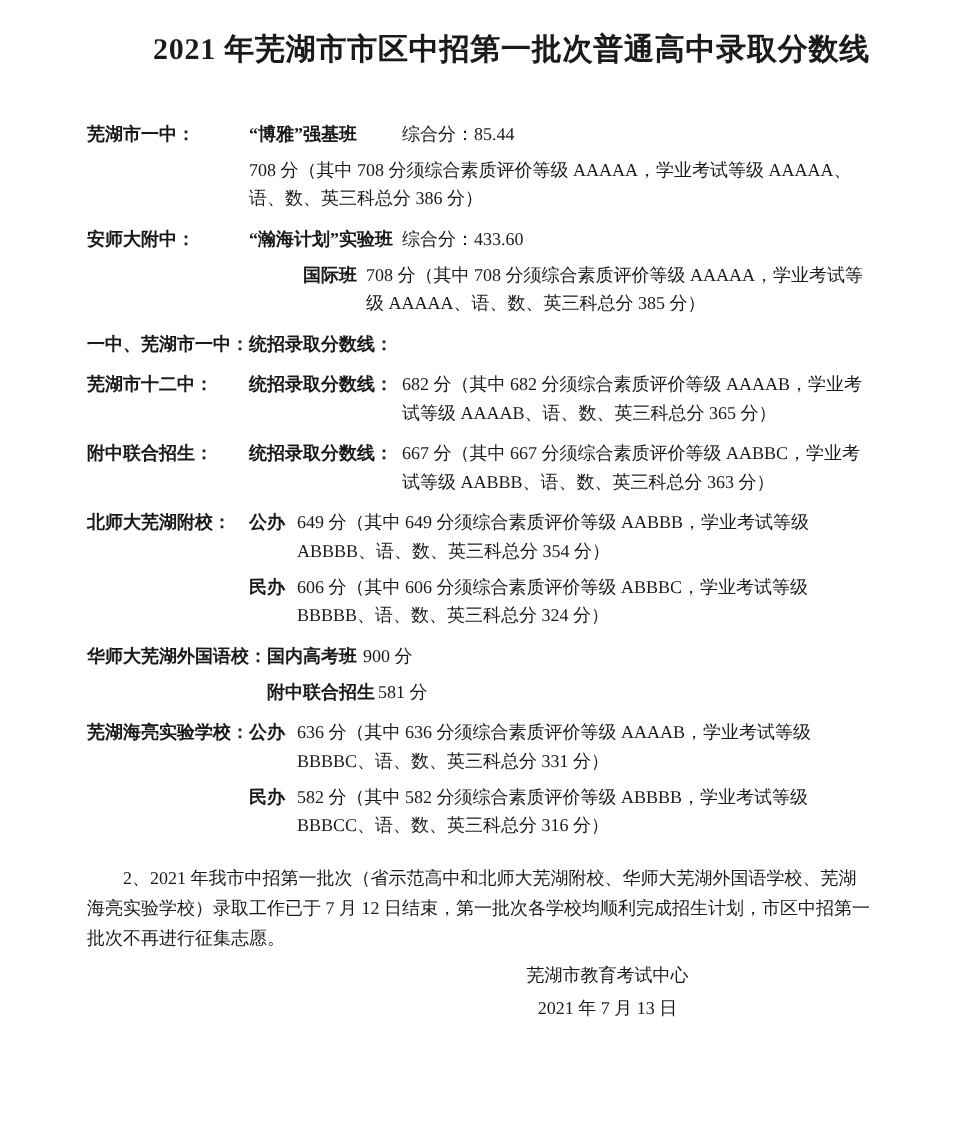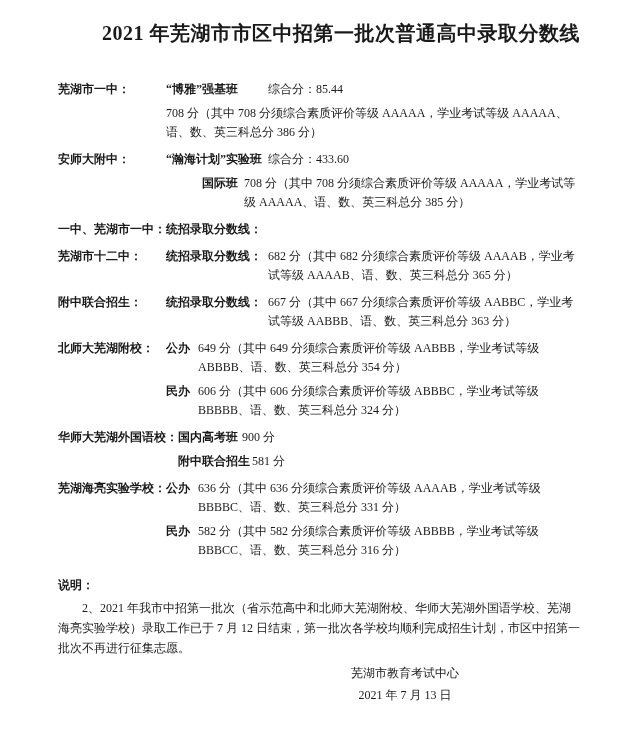--- a/index.html
+++ b/index.html
@@ -157,21 +157,20 @@
         <div class="detail">636 分（其中 636 分须综合素质评价等级 AAAAB，学业考试等级 BBBBC、语、数、英三科总分 331 分）</div>
       </div>
       <div class="entry">
         <div class="label label-xs">民办</div>
         <div class="detail">582 分（其中 582 分须综合素质评价等级 ABBBB，学业考试等级 BBBCC、语、数、英三科总分 316 分）</div>
       </div>
     </div>
   </div>
 
   <div class="notes">
-    <div class="notes-heading">说明：</div>
     <p class="note-item">2、2021 年我市中招第一批次（省示范高中和北师大芜湖附校、华师大芜湖外国语学校、芜湖海亮实验学校）录取工作已于 7 月 12 日结束，第一批次各学校均顺利完成招生计划，市区中招第一批次不再进行征集志愿。</p>
   </div>
 
   <div class="footer">
     <p class="footer-line">芜湖市教育考试中心</p>
     <p class="footer-line">2021 年 7 月 13 日</p>
   </div>
 
 </div>
 

